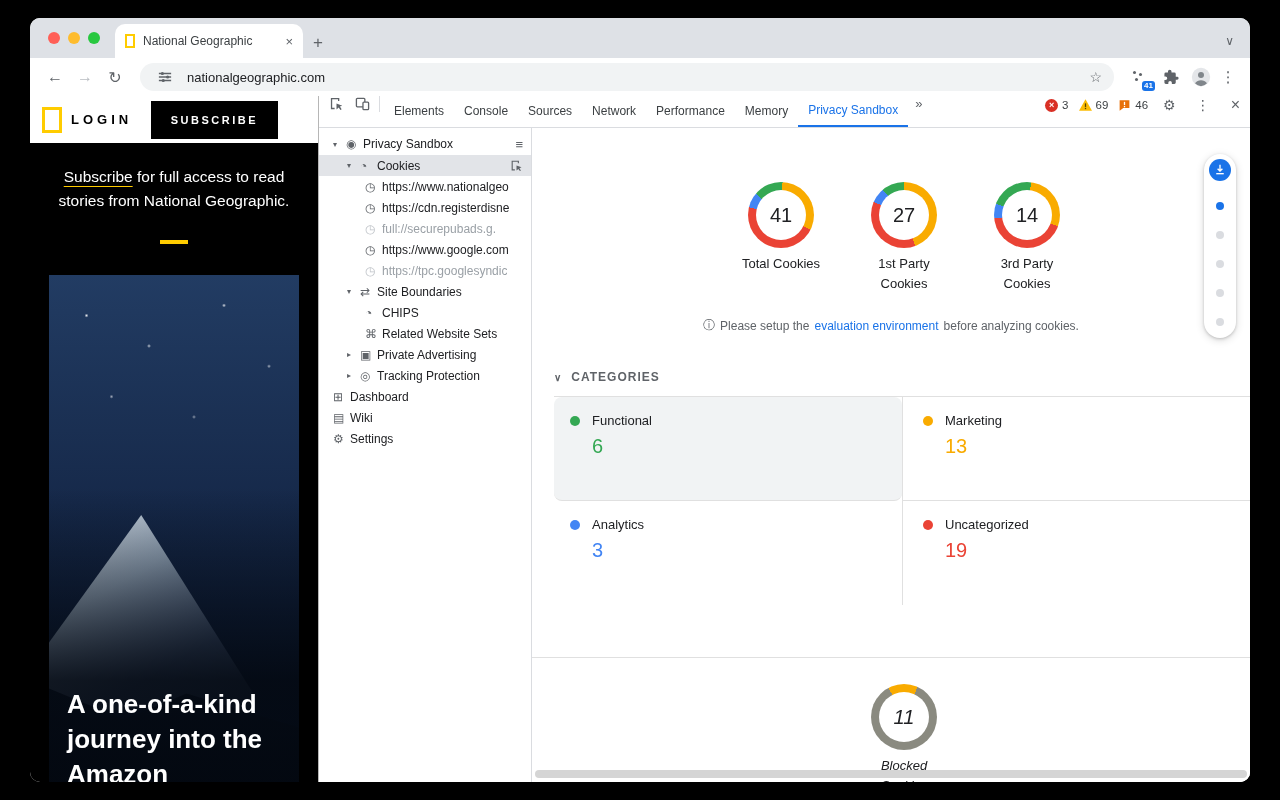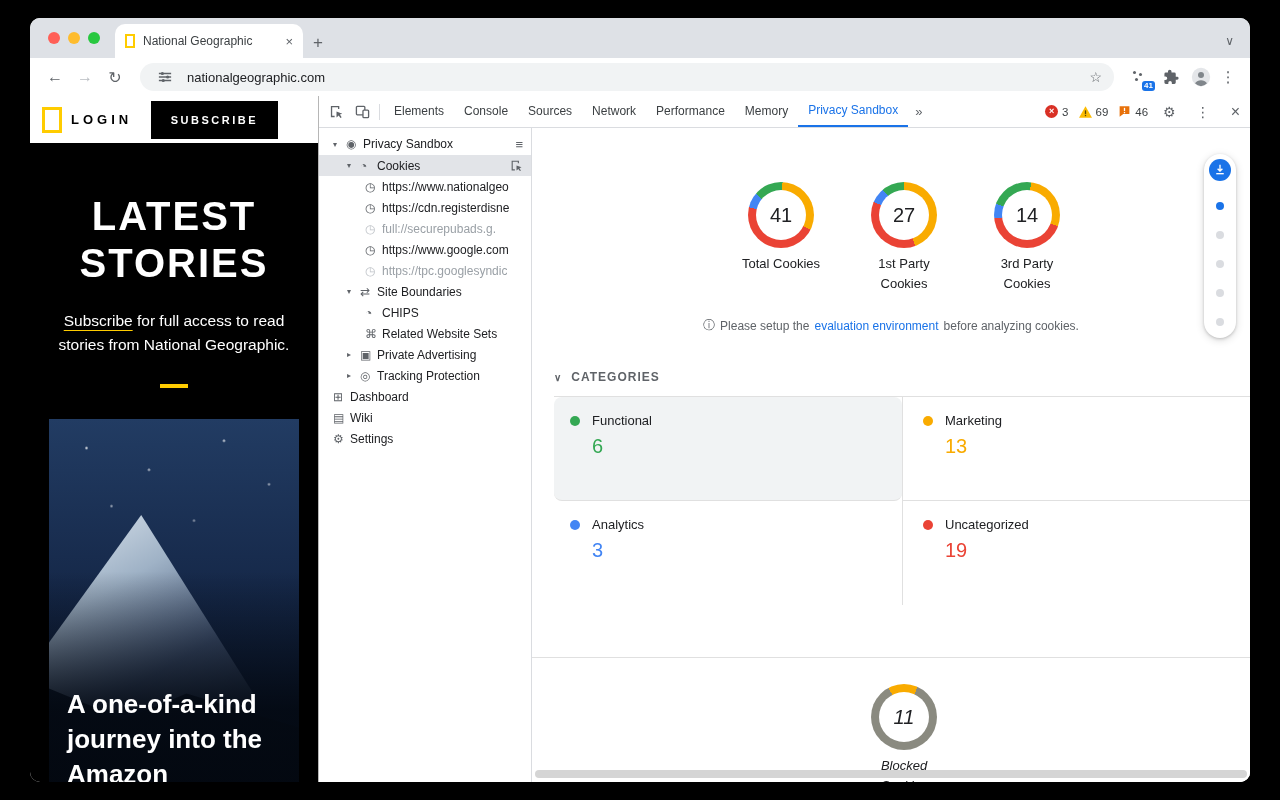--- a/index.html
+++ b/index.html
@@ -71,21 +71,21 @@
     clip-path:polygon(52% 0, 100% 92%, 100% 100%, 0 100%, 10% 70%); }
   .mtn-front { position:absolute; left:0; bottom:0; width:100%; height:130px;
     background:linear-gradient(180deg,#17253c,#0a1322 70%,#060c16);
     clip-path:polygon(0 28%, 30% 52%, 55% 32%, 100% 58%, 100% 100%, 0 100%); }
   .hero-shade { position:absolute; inset:0; background:linear-gradient(180deg, transparent 42%, rgba(3,8,16,.88) 80%); }
   .hero-title { position:absolute; left:18px; bottom:-10px; width:214px; font-size:26px;
     font-weight:700; line-height:1.35; color:#fff; }
 
   
   .devtools { flex:1; min-width:0; background:#fff; border-left:1px solid #b6b6b6; display:flex; flex-direction:column; }
-  .dt-tabbar { flex:0 0 31px; display:flex; align-items:center; border-bottom:1px solid #dadce0;
+  .dt-tabbar { flex:0 0 31px; display:flex; align-items:flex-start; border-bottom:1px solid #dadce0;
     padding:0 6px 0 4px; font-size:12px; color:#5f6368; }
   .dt-iconbtn { width:26px; display:flex; justify-content:center; }
   .dt-sep { width:1px; height:16px; background:#dadce0; margin:0 4px; }
   .dt-tab { padding:0 10px; height:31px; line-height:31px; white-space:nowrap; color:#3c4043; }
   .dt-tab.active { color:#1a73e8; border-bottom:2px solid #1a73e8; line-height:29px; }
   .dt-more { padding:0 7px; font-size:13px; }
   .dt-badges { margin-left:auto; display:flex; align-items:center; gap:10px; font-size:11.5px; color:#3c4043; }
   .badge { display:flex; align-items:center; gap:4px; }
   .err-ic { width:13px; height:13px; border-radius:50%; background:#d93025; color:#fff; font-size:9px;
     line-height:13px; text-align:center; font-weight:700; }
@@ -219,24 +219,20 @@
       <span class="kebab" data-interactable="true">⋮</span>
     </div>
 
     <div class="content">
 
       <div class="site" data-interactable="false">
         <div class="site-header" data-interactable="false">
           <span class="ng-logo" data-interactable="true"></span>
           <span class="login" data-interactable="true">LOGIN</span>
           <span class="subscribe-btn" data-interactable="true">SUBSCRIBE</span>
-        </div>
-        <div class="headline" data-interactable="false">
-          <div data-interactable="false">LATEST</div>
-          <div data-interactable="false">STORIES</div>
         </div>
         <div class="promo" data-interactable="false"><span class="plink" data-interactable="true">Subscribe</span><span data-interactable="false"> for full access to read stories from National Geographic.</span></div>
         <div class="rule" data-interactable="false"></div>
         <div class="hero" data-interactable="true">
           <div class="stars" data-interactable="false"></div>
           <div class="mtn-back" data-interactable="false"></div>
           <div class="mtn-front" data-interactable="false"></div>
           <div class="hero-shade" data-interactable="false"></div>
           <div class="hero-title" data-interactable="true">A one-of-a-kind journey into the Amazon</div>
         </div>

